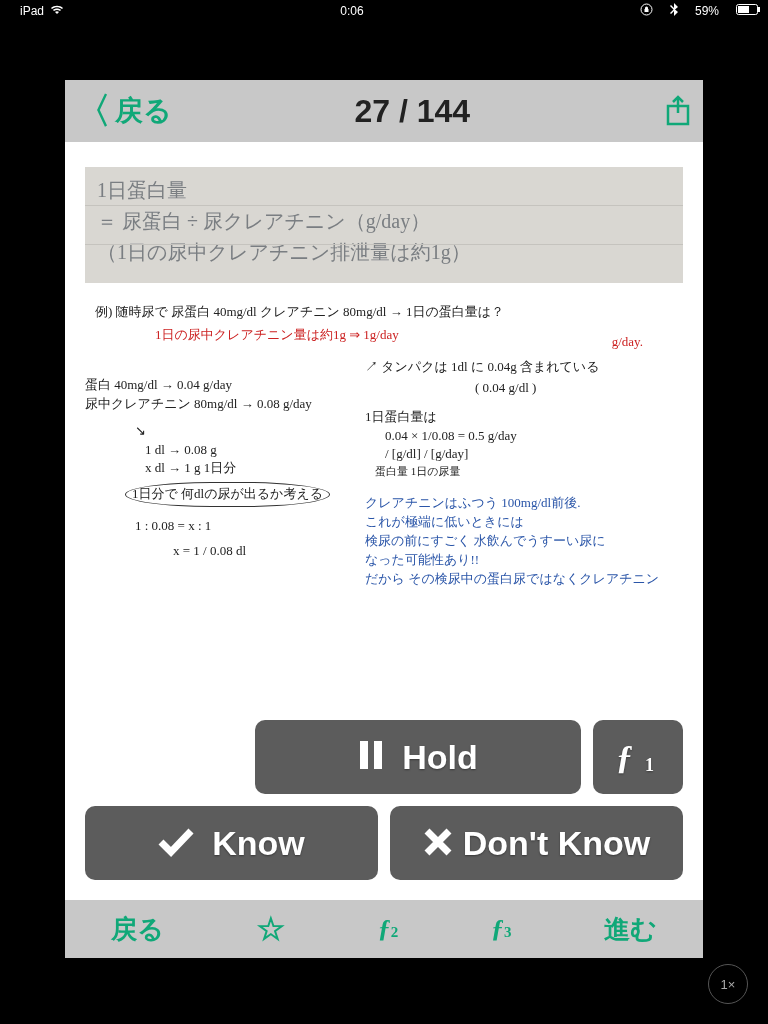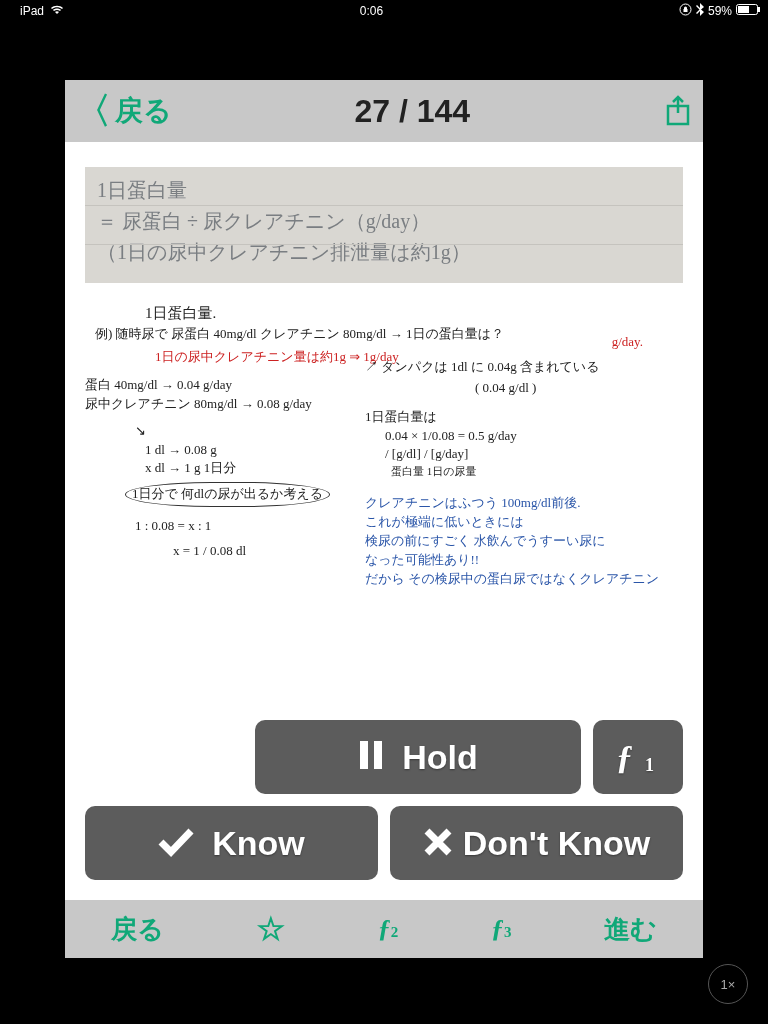--- a/index.html
+++ b/index.html
@@ -1,21 +1,21 @@
 <!DOCTYPE html>
 <html><head>
   <meta charset="utf-8">
   <style>
     * { box-sizing: border-box; margin: 0; padding: 0; }
     html, body { width: 768px; height: 1024px; background: #000; font-family: -apple-system, "Helvetica Neue", Arial, sans-serif; overflow: hidden; }
     
     
     .status-bar { height: 22px; color: #fff; display: flex; align-items: center; justify-content: space-between; padding: 0 8px; font-size: 12px; margin-left: 12px; }
     .status-left { display: flex; align-items: center; gap: 6px; }
-    .status-right { display: flex; align-items: center; gap: 4px; }
+    .status-right { display: flex; align-items: center; gap: 17px; }
     .wifi-icon, .battery-icon, .lock-icon, .bt-icon { display: inline-block; }
     
     
     .app-frame { position: absolute; left: 65px; top: 80px; width: 638px; height: 878px; background: #fff; display: flex; flex-direction: column; }
     
     
     .app-header { height: 62px; background: #c8c8c8; display: flex; align-items: center; color: #10a878; }
     .back-btn { display: flex; align-items: center; gap: 4px; font-size: 28px; font-weight: bold; color: #10a878; padding-left: 10px; cursor: pointer; }
     .back-chevron { font-size: 36px; font-weight: bold; line-height: 1; }
     .counter { flex: 1; text-align: center; font-size: 32px; font-weight: bold; color: #222; }
@@ -111,21 +111,20 @@
   <div class="card-area">
     <div class="note-top">
       <div class="note-line" style="top:33%"></div>
       <div class="note-line" style="top:66%"></div>
       <div class="l1">1日蛋白量</div>
       <div class="l1">＝ 尿蛋白 ÷ 尿クレアチニン（g/day）</div>
       <div class="l1">（1日の尿中クレアチニン排泄量は約1g）</div>
     </div>
 
     <div class="workings">
-      <div class="title">1日蛋白量.</div>
       <div style="margin-left:10px;">
         <span>例)</span>
         <span>随時尿で 尿蛋白 40mg/dl クレアチニン 80mg/dl → 1日の蛋白量は？</span>
       </div>
       <div class="red" style="margin-left:70px; margin-top:4px; display:inline-block;">1日の尿中クレアチニン量は約1g ⇒ 1g/day</div>
       <span class="red" style="position:absolute; right:40px; top:30px;">g/day.</span>
 
       <div class="col-left">
         <div>蛋白  40mg/dl → 0.04 g/day</div>
         <div>尿中クレアチニン 80mg/dl → 0.08 g/day</div>
@@ -136,21 +135,21 @@
         <div style="margin-left:50px; margin-top:10px;">1 : 0.08 = x : 1</div>
         <div style="margin-left:88px; margin-top:6px;">x = 1 / 0.08  dl</div>
       </div>
 
       <div class="col-right">
         <div style="margin-bottom:2px;">↗ <span>タンパクは 1dl に 0.04g 含まれている</span></div>
         <div style="margin-left:110px;">( 0.04 g/dl )</div>
         <div style="margin-top:10px;">1日蛋白量は</div>
         <div style="margin-left:20px;">0.04 × 1/0.08 = 0.5 g/day</div>
         <div style="margin-left:20px;">/ [g/dl]   / [g/day]</div>
-        <div style="margin-left:26px; font-size:11px;">蛋白量    1日の尿量</div>
+        <div style="margin-left:10px; font-size:11px;">蛋白量    1日の尿量</div>
         <div class="blue" style="margin-top:14px;">クレアチニンはふつう 100mg/dl前後.</div>
         <div class="blue">これが極端に低いときには</div>
         <div class="blue">検尿の前にすごく 水飲んでうすーい尿に</div>
         <div class="blue">なった可能性あり!!</div>
         <div class="blue">だから その検尿中の蛋白尿ではなくクレアチニン</div>
       </div>
     </div>
   </div>
 
   <div class="actions">

